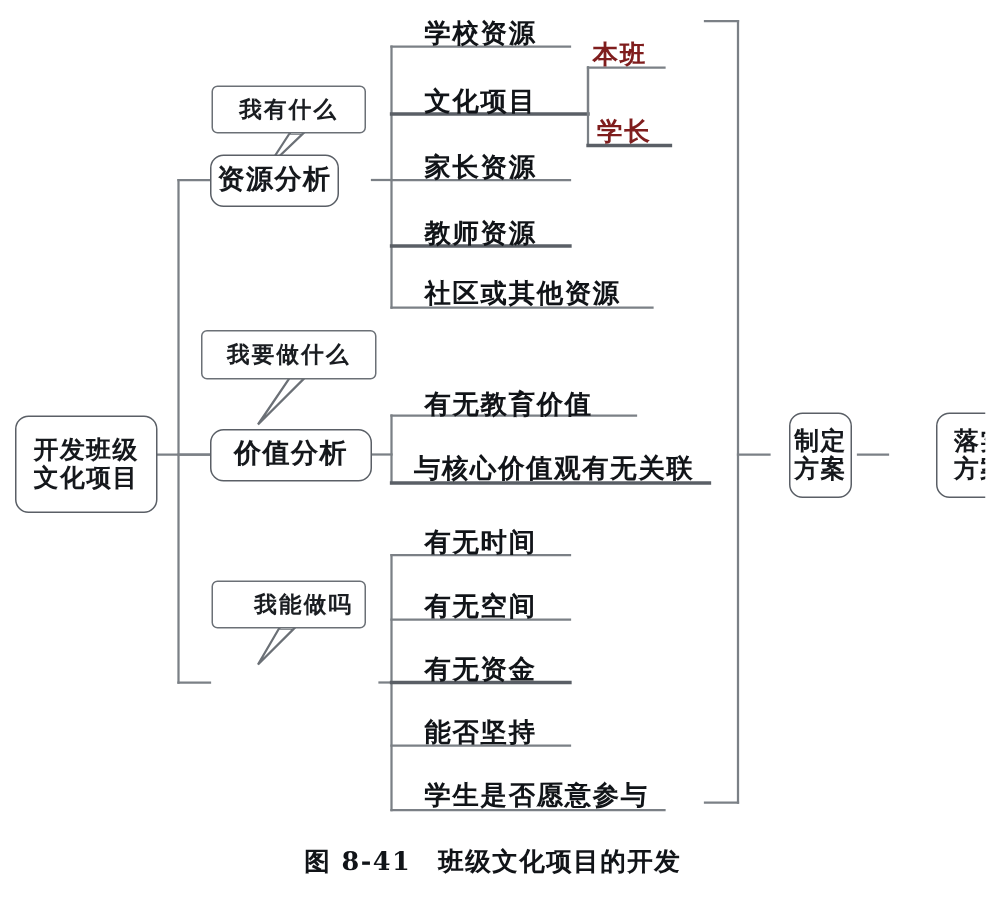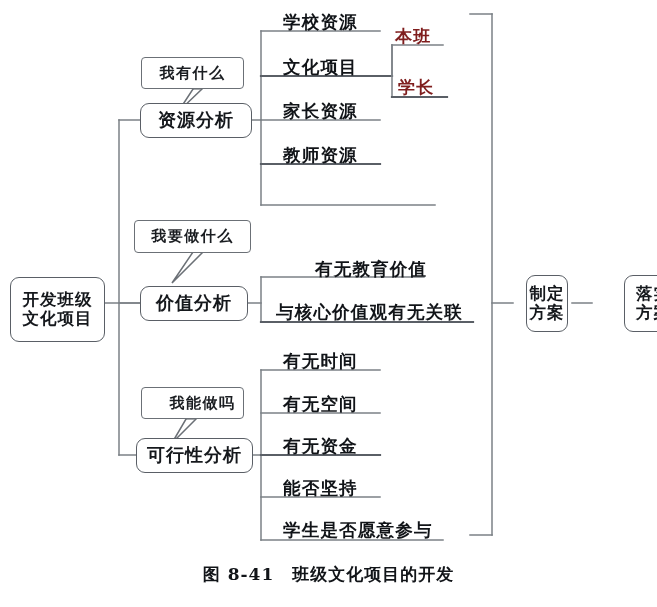--- a/index.html
+++ b/index.html
@@ -162,53 +162,51 @@
     </g>
   </svg>
 
   <div class="node-box root-node" style="left:10px; top:277px; width:95px; height:65px;">
     <div>
       <span>开发班级</span><br>
       <span>文化项目</span>
     </div>
   </div>
 
-  <div class="node-box branch-node" style="left:140px; top:103px; width:112px; height:35px;">
+  <div class="node-box branch-node" style="left:140px; top:103px; width:86px; height:35px;">
     <span>资源分析</span>
   </div>
 
   <div class="node-box branch-node" style="left:140px; top:286px; width:108px; height:35px;">
     <span>价值分析</span>
   </div>
 
-  <div class="node-box branch-node" style="left:136px; top:438px; width:117px; height:35px;">
-    <span>可行性分析</span>
-  </div>
 
   <div class="callout" style="left:141px; top:57px; width:103px; height:32px;">
     <span>我有什么</span>
   </div>
 
   <div class="callout" style="left:134px; top:220px; width:117px; height:33px;">
     <span>我要做什么</span>
   </div>
 
   <div class="callout" style="left:141px; top:387px; width:103px; height:32px;padding-left:20px;">
     <span>我能做吗</span>
   </div>
 
   <div class="leaf-label" style="left:283px; top:10px;">学校资源</div>
   <div class="leaf-label" style="left:283px; top:55px;">文化项目</div>
   <div class="leaf-label" style="left:283px; top:99px;">家长资源</div>
   <div class="leaf-label" style="left:283px; top:143px;">教师资源</div>
+  <div class="leaf-label" style="left:283px; top:183px;">社区或其他资源</div>
 
   <div class="sub-label" style="left:395px; top:25px;">本班</div>
   <div class="sub-label" style="left:398px; top:76px;">学长</div>
 
-  <div class="leaf-label" style="left:283px; top:257px;margin-left:32px;">有无教育价值</div>
+  <div class="leaf-label" style="left:283px; top:257px;">有无教育价值</div>
   <div class="leaf-label" style="left:276px; top:300px;text-align:right;">与核心价值观有无关联</div>
 
   <div class="leaf-label" style="left:283px; top:349px;">有无时间</div>
   <div class="leaf-label" style="left:283px; top:392px;">有无空间</div>
   <div class="leaf-label" style="left:283px; top:434px;">有无资金</div>
   <div class="leaf-label" style="left:283px; top:476px;">能否坚持</div>
   <div class="leaf-label" style="left:283px; top:518px;">学生是否愿意参与</div>
 
   <div class="node-box plan-node" style="left:526px; top:275px; width:42px; height:57px;">
     <div>

